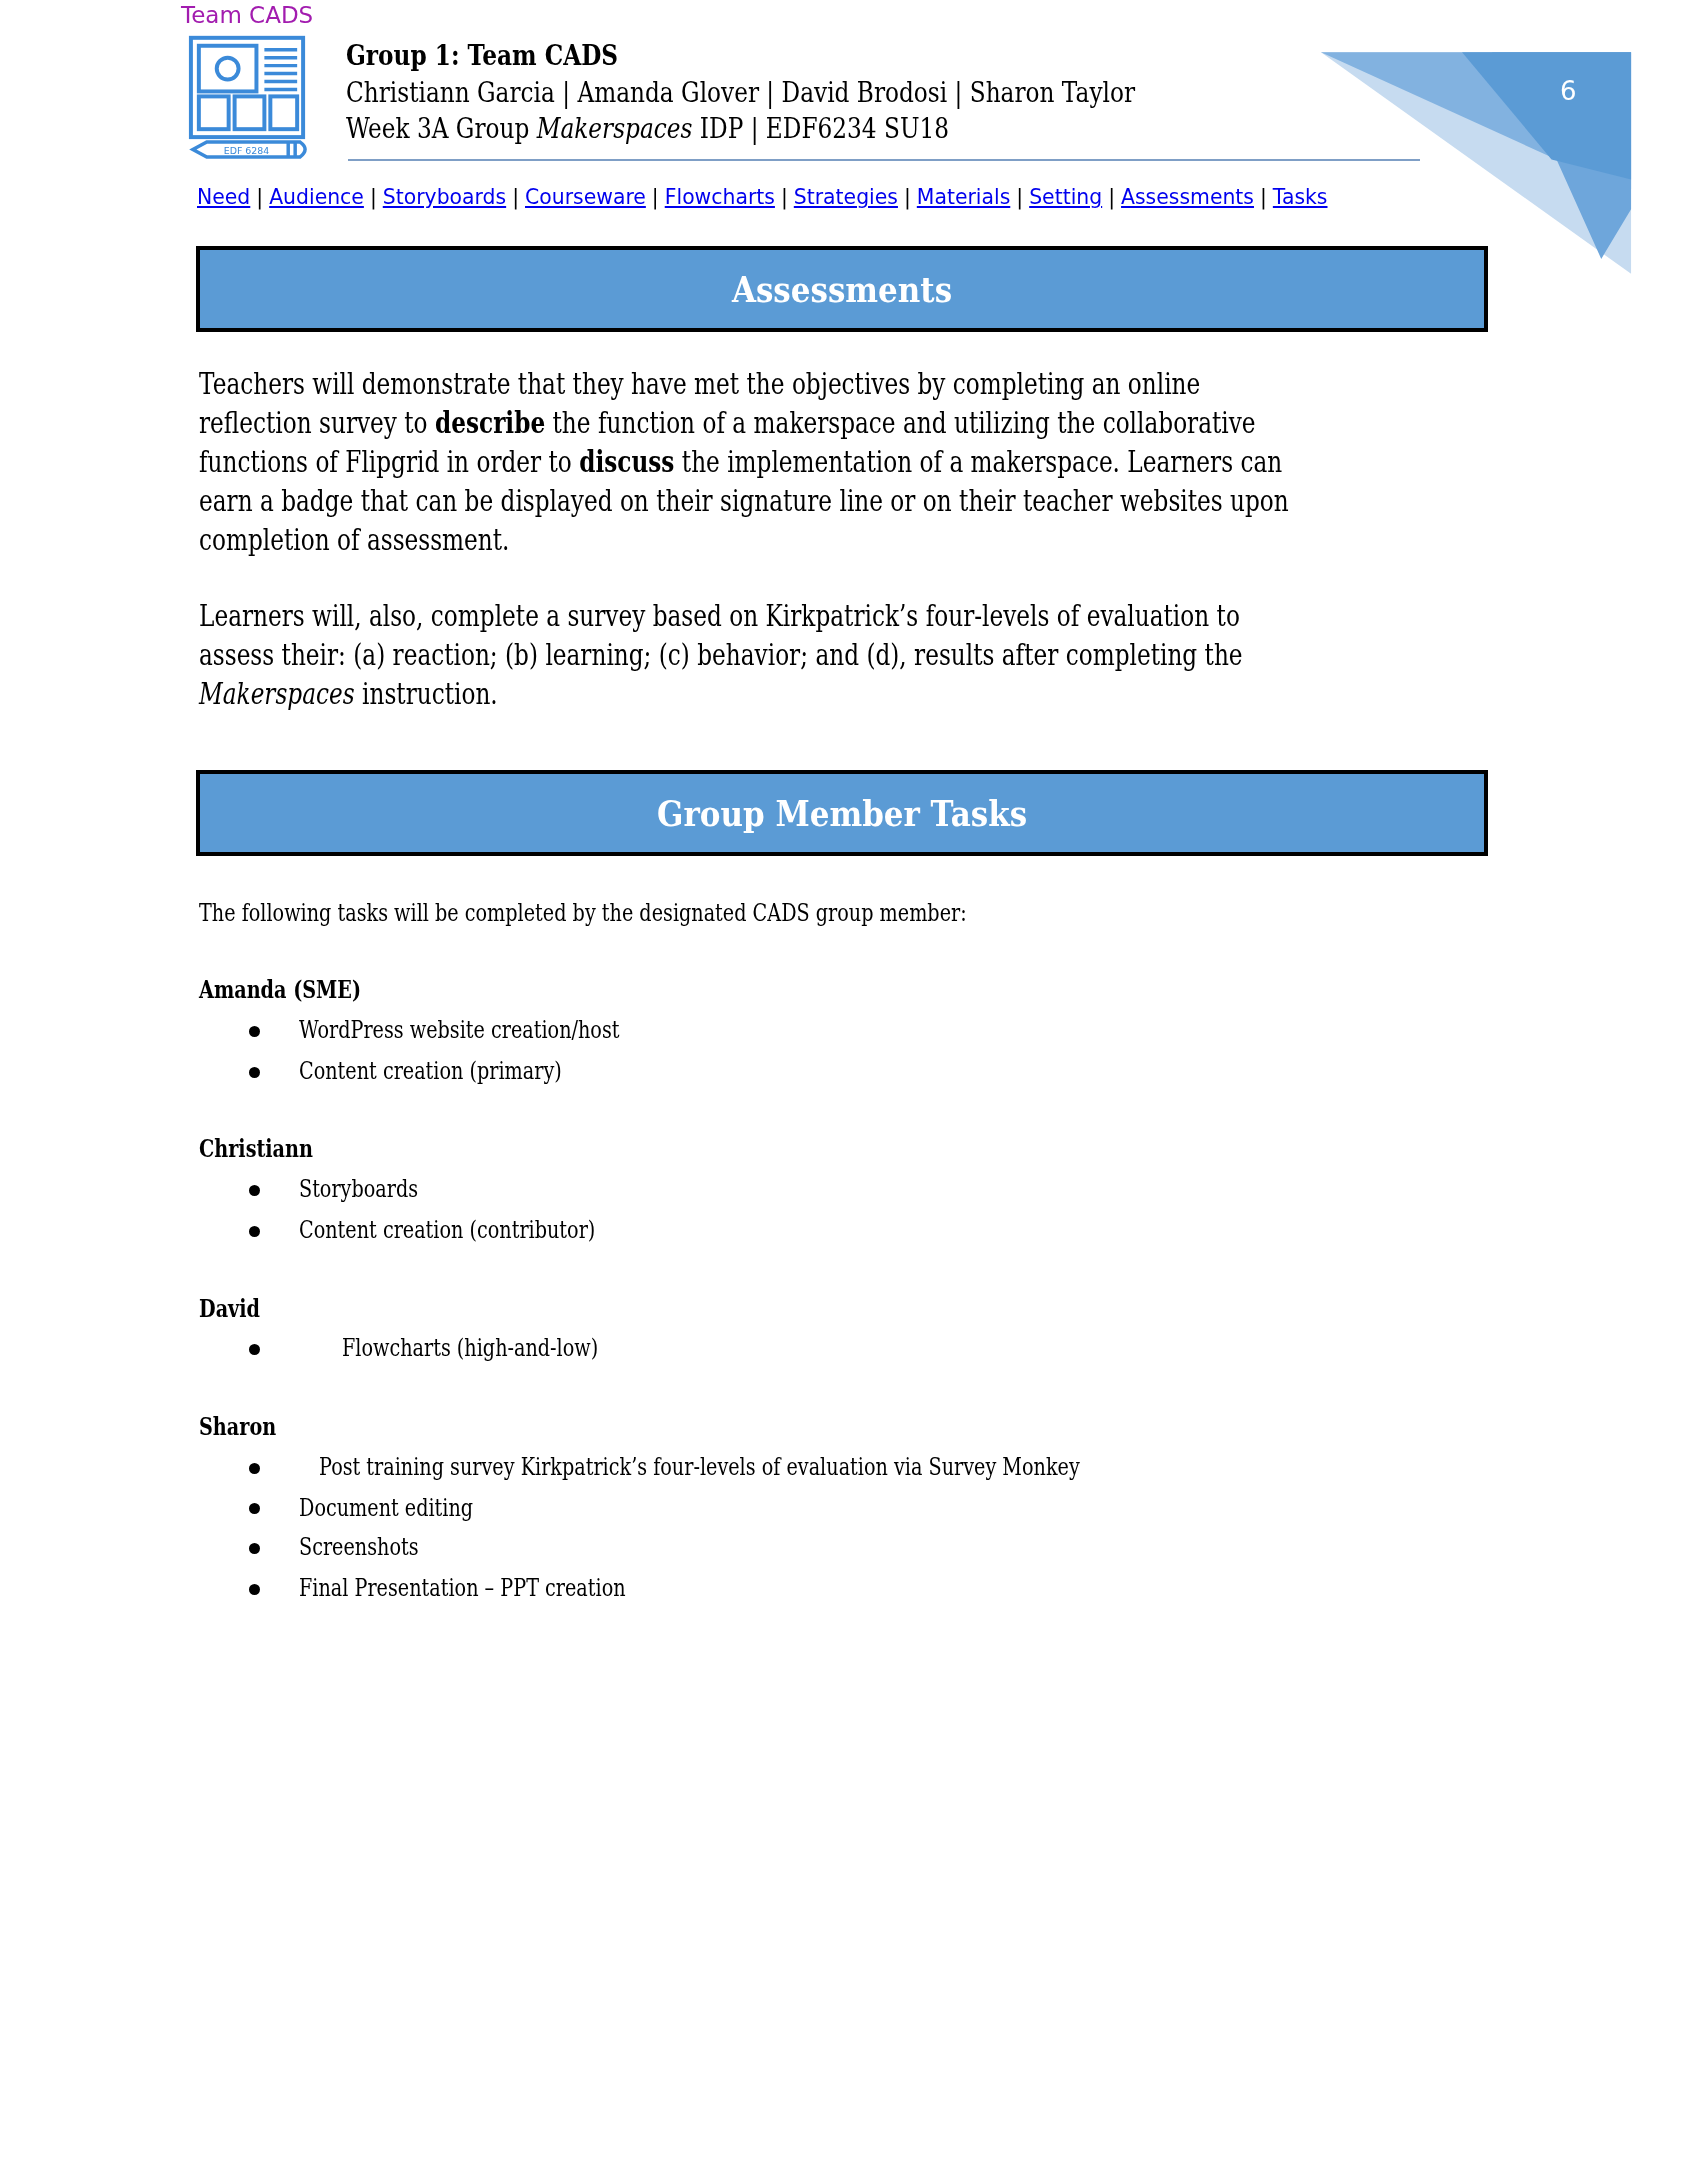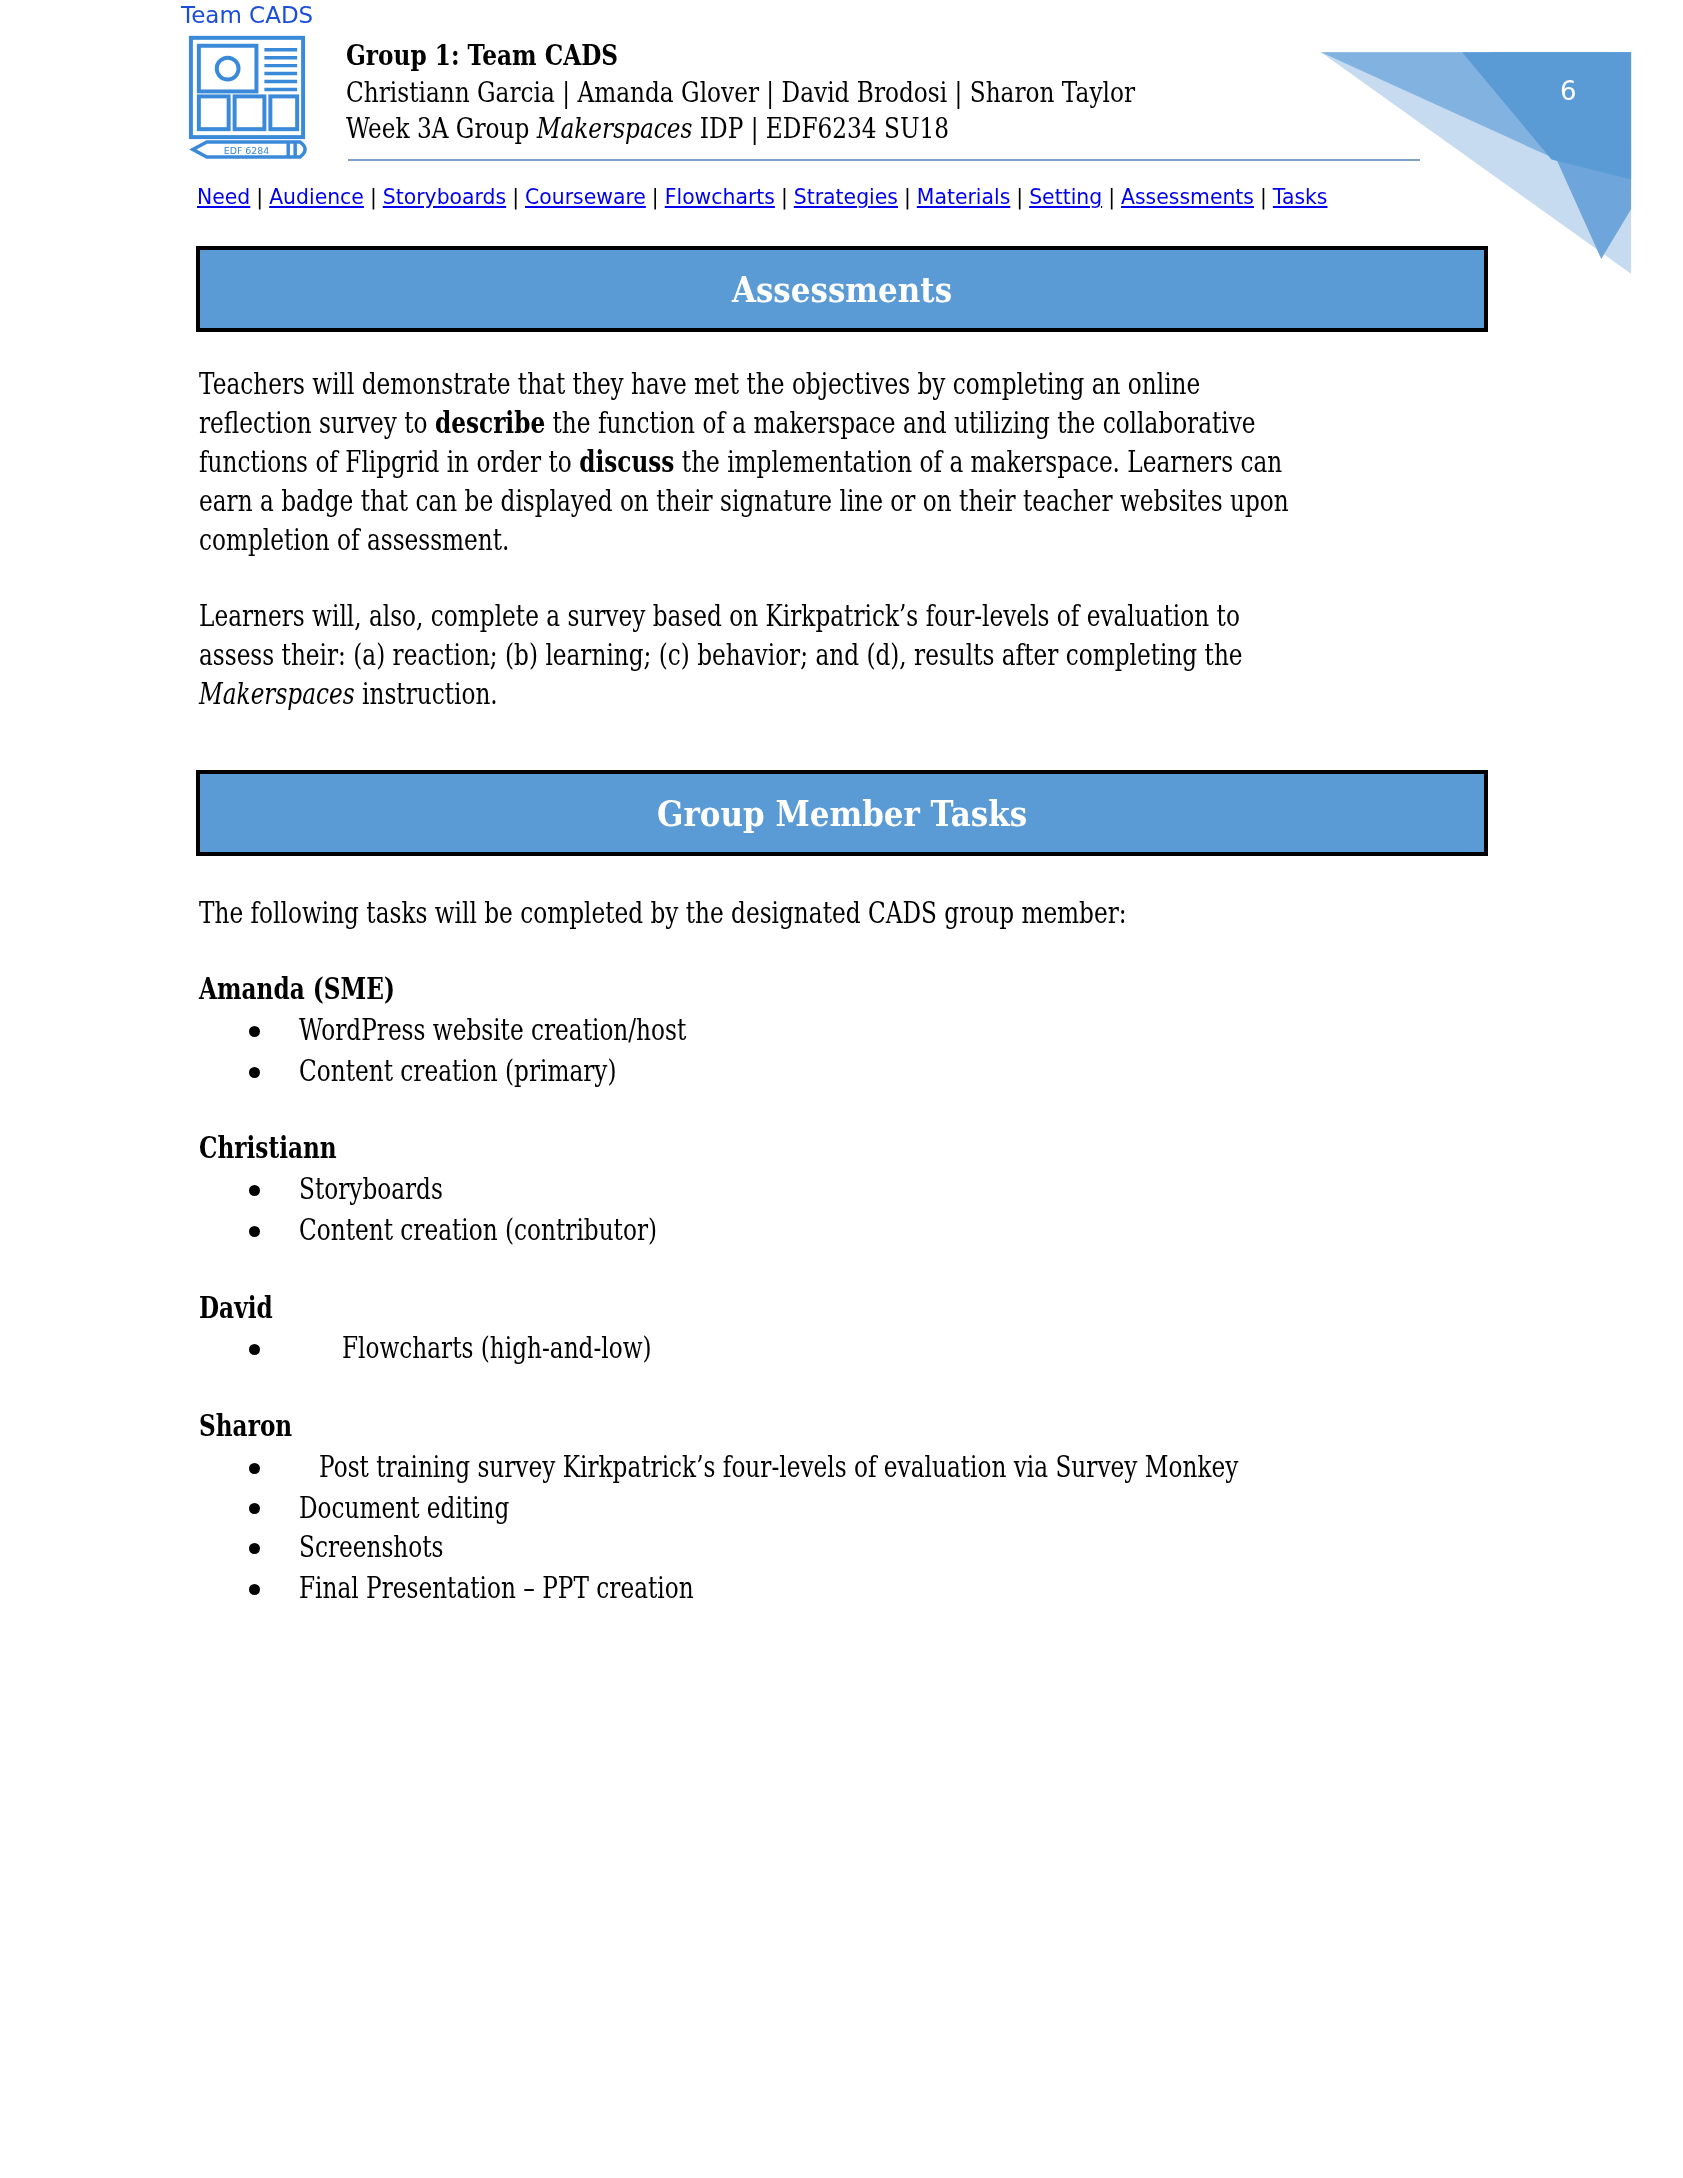--- a/index.html
+++ b/index.html
@@ -1,21 +1,21 @@
 <!DOCTYPE html>
 <html><head>
 <meta charset="utf-8">
 <style>
   html, body { margin:0; padding:0; background:#ffffff; }
   body { width:1684px; height:2178px; position:relative; overflow:hidden; font-family:"DejaVu Serif", serif; color:#000; }
   .sq { display:inline-block; transform-origin:left center; }
 
   
   #logo { position:absolute; left:179px; top:2px; width:139px; height:161px; }
-  #logo-text { position:absolute; left:2px; top:0; font-family:"DejaVu Sans", sans-serif; font-size:23px; color:#1d4ed8; letter-spacing:0px; }
+  #logo-text { position:absolute; left:2px; top:0; font-family:"DejaVu Sans", sans-serif; font-size:23px; color:#a21caf; letter-spacing:0px; }
 
   
   .hdr { position:absolute; left:346px; font-size:27px; line-height:32px; }
   .hdr .sq { transform:scaleX(0.86); }
   #hdr-title { top:40px; font-weight:bold; }
   #hdr-members { top:77px; }
   #hdr-course { top:113px; }
   #hdr-rule { position:absolute; left:348px; top:159px; width:1072px; height:2px; background:#7f9fc6; }
 
   #corner { position:absolute; left:1313px; top:50px; width:328px; height:224px; }
@@ -33,21 +33,21 @@
   #box-assess { top:246px; height:86px; }
   #box-tasks { top:770px; height:86px; }
 
   
   .para { position:absolute; left:199px; width:1294px; font-size:29px; line-height:39px; }
   .line { display:block; height:39px; white-space:nowrap; }
   .line .sq { transform:scaleX(0.80); }
   #para1 { top:365px; }
   #para2 { top:597px; }
 
-  .tl { position:absolute; font-size:29px; line-height:39px; white-space:nowrap;text-align:right; }
+  .tl { position:absolute; font-size:24px; line-height:39px; white-space:nowrap;text-align:right; }
   .tl .sq { transform:scaleX(0.80); }
   .name { left:199px; font-weight:bold; }
   .item { left:299px; }
   .bullet { position:absolute; left:249px; width:11px; height:11px; border-radius:50%; background:#000; }
 </style>
 </head>
 <body>
 
 <div id="logo">
   <div id="logo-text">Team CADS</div>

